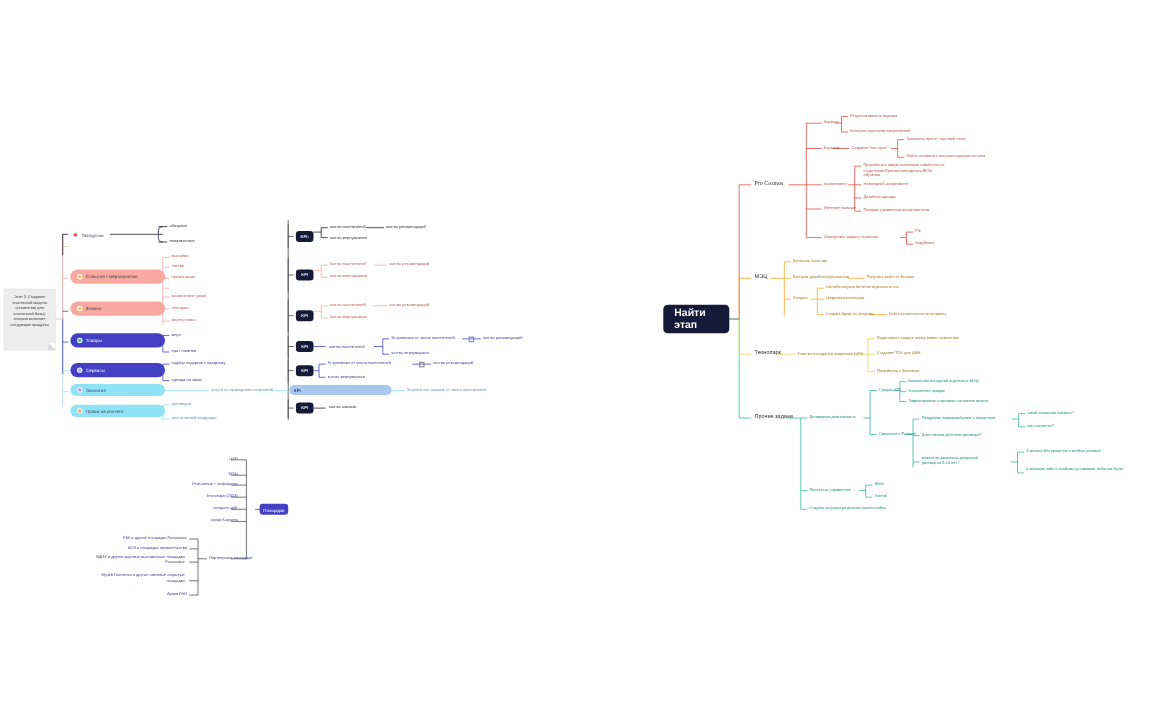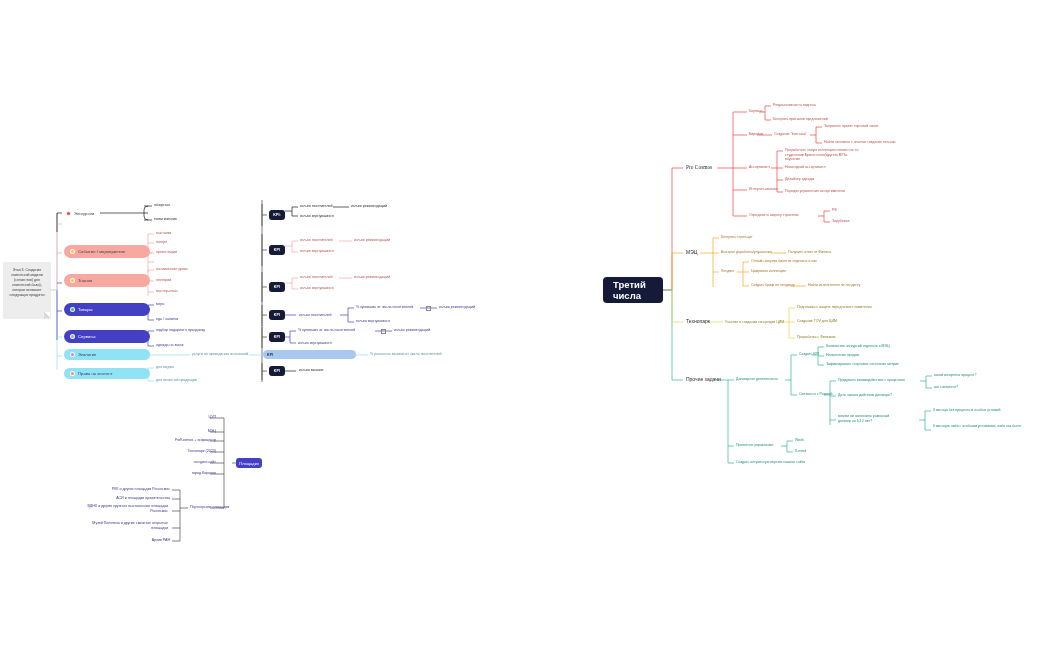--- a/index.html
+++ b/index.html
@@ -288,21 +288,21 @@
 <div class="leaf" style="left:216px;top:460px;color:#3a3a8c;text-align:right;transform:translateX(-100%);">лендинг-сайт</div>
 <div class="leaf" style="left:216px;top:471px;color:#3a3a8c;text-align:right;transform:translateX(-100%);">город Королев</div>
 <div class="leaf" style="left:190px;top:505px;color:#3a3a8c;">Партнерские площадки</div>
 
 <div class="leaf" style="left:170px;top:487px;color:#3a3a8c;text-align:right;transform:translateX(-100%);">РКК и другие площадки Роскосмос</div>
 <div class="leaf" style="left:170px;top:496px;color:#3a3a8c;text-align:right;transform:translateX(-100%);">АСИ и площадки правительства</div>
 <div class="leaf wrap" style="left:86px;top:504px;width:82px;color:#3a3a8c;text-align:right;">ВДНХ и другие крупные выставочные площадки Роскосмос</div>
 <div class="leaf wrap" style="left:76px;top:521px;width:92px;color:#3a3a8c;text-align:right;">Музей Политеха и другие смежные открытые площадки</div>
 <div class="leaf" style="left:170px;top:538px;color:#3a3a8c;text-align:right;transform:translateX(-100%);">Архив РАН</div>
 
-<div class="center-node" style="left:603px;top:277px;width:60px;height:26px;">Третий числа</div>
+<div class="center-node" style="left:603px;top:277px;width:60px;height:26px;">Найти этап</div>
 
 <div class="rlbl serif" style="left:686px;top:164px;">Pro Cosmos</div>
 <div class="rleaf" style="left:749px;top:109px;color:#b5534b;">Корзина</div>
 <div class="rleaf" style="left:773px;top:103px;color:#b5534b;">Результативность подгона</div>
 <div class="rleaf" style="left:773px;top:117px;color:#b5534b;">Контроль присылки предложений</div>
 
 <div class="rleaf" style="left:749px;top:132px;color:#b5534b;">Бирюзов</div>
 <div class="rleaf" style="left:774px;top:132px;color:#b5534b;">Создание "bon arza"</div>
 <div class="rleaf" style="left:824px;top:124px;color:#b5534b;">Запросить проект торговой точки</div>
 <div class="rleaf" style="left:824px;top:140px;color:#b5534b;">Найти человека с опытом создания поп-апа</div>

